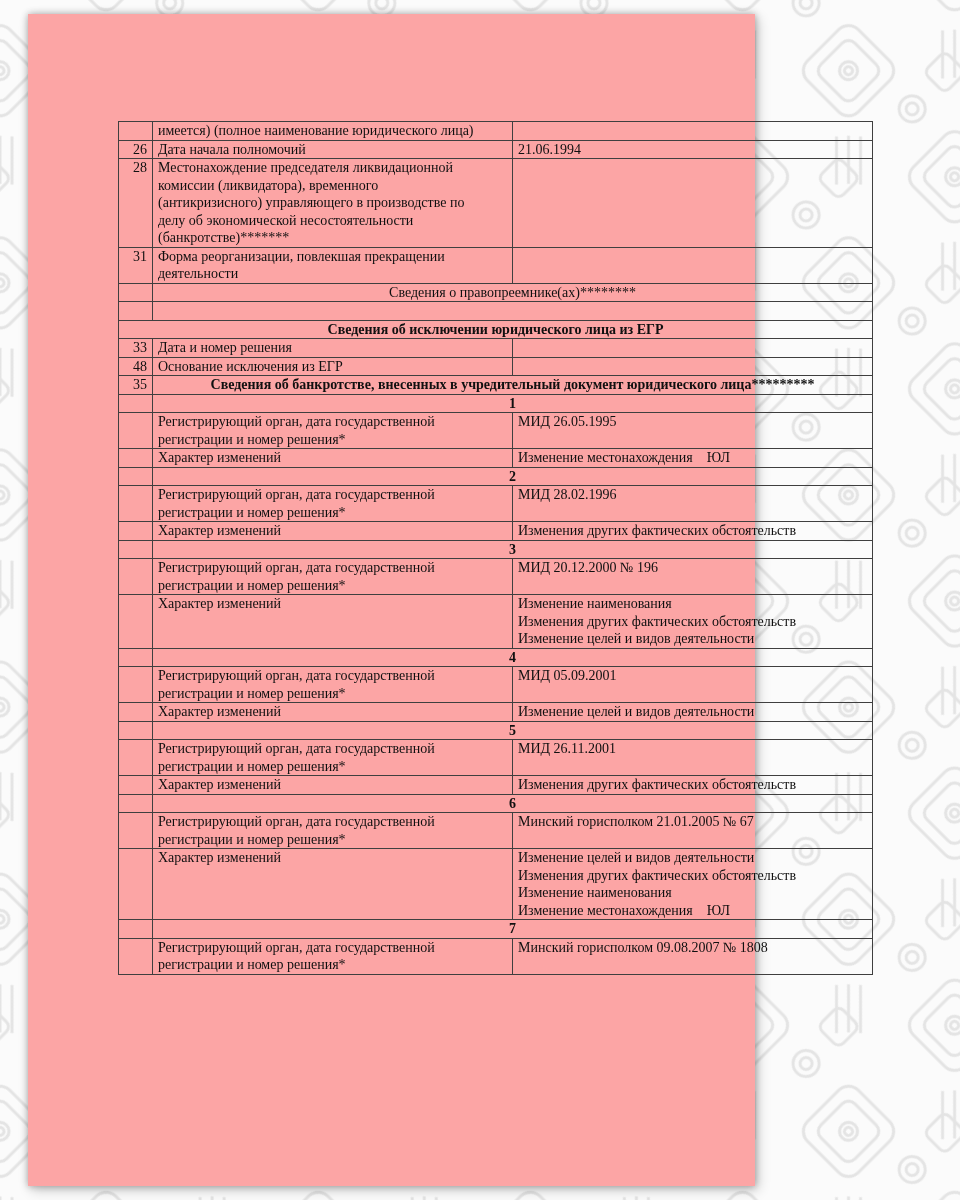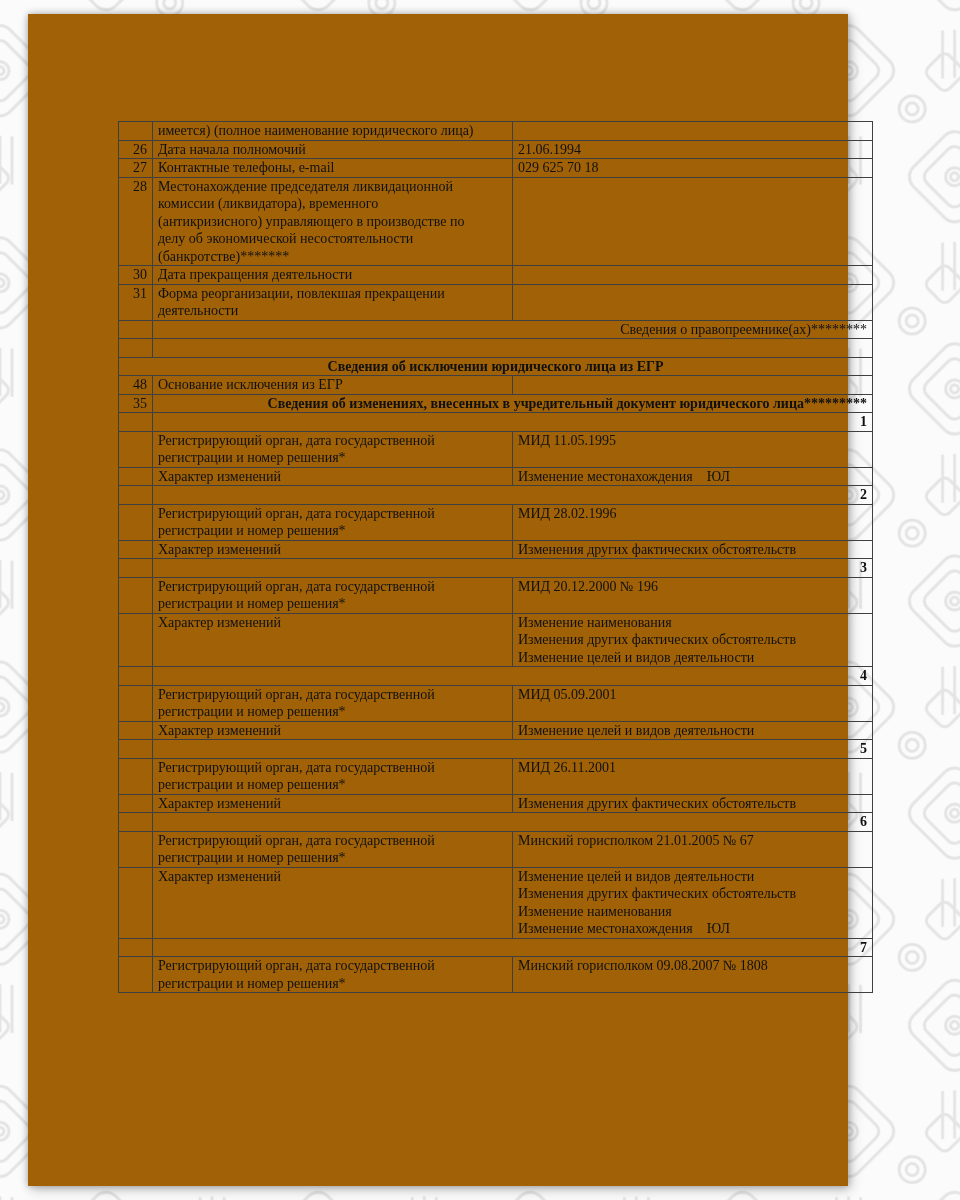--- a/index.html
+++ b/index.html
@@ -5,41 +5,41 @@
   html, body { margin: 0; padding: 0; }
   body {
     width: 960px; height: 1200px;
     position: relative; overflow: hidden;
     font-family: "Liberation Serif", serif;
     background: #fbfbfb;
   }
   .bg-layer { position: absolute; left: 0; top: 0; width: 960px; height: 1200px; }
   .sheet {
     position: absolute; left: 28px; top: 14px;
-    width: 820px; height: 1172px;
-    background: #a16207;
+    width: 727px; height: 1172px;
+    background: #fca5a5;
     box-shadow: 0 0 7px rgba(0,0,0,0.30), 3px 4px 12px rgba(0,0,0,0.20);
   }
   table.registry {
     position: absolute; left: 90px; top: 107px;
     width: 754px;
     border-collapse: collapse; table-layout: fixed;
     font-size: 14px; line-height: 17.5px; color: #101010;
   }
   table.registry td {
     border: 1px solid #3f3f3f;
     padding: 0 5px;
     vertical-align: top;
     overflow: hidden;
   }
   td.num-cell   { text-align: right; padding: 0 1px; }
   td.label-cell { white-space: pre-wrap; }
   td.value-cell { white-space: pre-wrap; }
   td.section-cell { text-align: center; font-weight: bold; }
-  td.merged-cell  { text-align: right; }
+  td.merged-cell  { text-align: center; }
   td.merged-cell.bold { font-weight: bold; }
 </style>
 </head>
 <body>
 
 <div class="bg-layer">
   <svg width="960" height="1200" xmlns="http://www.w3.org/2000/svg">
     <defs>
       <pattern id="wm" width="150" height="150" patternUnits="userSpaceOnUse" patternTransform="rotate(45 0 0)">
         <rect width="150" height="150" fill="#fbfbfb"></rect>
@@ -72,73 +72,68 @@
           <td class="num-cell">&nbsp;</td>
           <td class="label-cell">имеется) (полное наименование юридического лица)</td>
           <td class="value-cell">&nbsp;</td>
         </tr>
         <tr>
           <td class="num-cell">26</td>
           <td class="label-cell">Дата начала полномочий</td>
           <td class="value-cell">21.06.1994</td>
         </tr>
         <tr>
-          <td class="num-cell">27</td>
-          <td class="label-cell">Контактные телефоны, e-mail</td>
-          <td class="value-cell">029 625 70 18</td>
-        </tr>
-        <tr>
           <td class="num-cell">28</td>
           <td class="label-cell">Местонахождение председателя ликвидационной
 комиссии (ликвидатора), временного
 (антикризисного) управляющего в производстве по
 делу об экономической несостоятельности
 (банкротстве)*******</td>
           <td class="value-cell">&nbsp;</td>
         </tr>
         <tr>
-          <td class="num-cell">30</td>
-          <td class="label-cell">Дата прекращения деятельности</td>
-          <td class="value-cell">&nbsp;</td>
-        </tr>
-        <tr>
           <td class="num-cell">31</td>
           <td class="label-cell">Форма реорганизации, повлекшая прекращении
 деятельности</td>
           <td class="value-cell">&nbsp;</td>
         </tr>
         <tr>
           <td class="num-cell">&nbsp;</td>
           <td class="merged-cell" colspan="2">Сведения о правопреемнике(ах)********</td>
         </tr>
         <tr>
           <td class="num-cell">&nbsp;</td>
           <td class="merged-cell" colspan="2">&nbsp;</td>
         </tr>
         <tr>
           <td class="section-cell" colspan="3">Сведения об исключении юридического лица из ЕГР</td>
         </tr>
         <tr>
+          <td class="num-cell">33</td>
+          <td class="label-cell">Дата и номер решения</td>
+          <td class="value-cell">&nbsp;</td>
+        </tr>
+        <tr>
           <td class="num-cell">48</td>
           <td class="label-cell">Основание исключения из ЕГР</td>
           <td class="value-cell">&nbsp;</td>
         </tr>
         <tr>
           <td class="num-cell">35</td>
-          <td class="merged-cell bold" colspan="2">Сведения об изменениях, внесенных в учредительный документ юридического лица*********</td>
+          <td class="merged-cell bold" colspan="2">Сведения об банкротстве, внесенных в учредительный документ юридического лица*********</td>
         </tr>
         <tr>
           <td class="num-cell">&nbsp;</td>
           <td class="merged-cell bold" colspan="2">1</td>
         </tr>
         <tr>
           <td class="num-cell">&nbsp;</td>
           <td class="label-cell">Регистрирующий орган, дата государственной
 регистрации и номер решения*</td>
-          <td class="value-cell">МИД 11.05.1995</td>
+          <td class="value-cell">МИД 26.05.1995</td>
         </tr>
         <tr>
           <td class="num-cell">&nbsp;</td>
           <td class="label-cell">Характер изменений</td>
           <td class="value-cell">Изменение местонахождения    ЮЛ</td>
         </tr>
         <tr>
           <td class="num-cell">&nbsp;</td>
           <td class="merged-cell bold" colspan="2">2</td>
         </tr>

